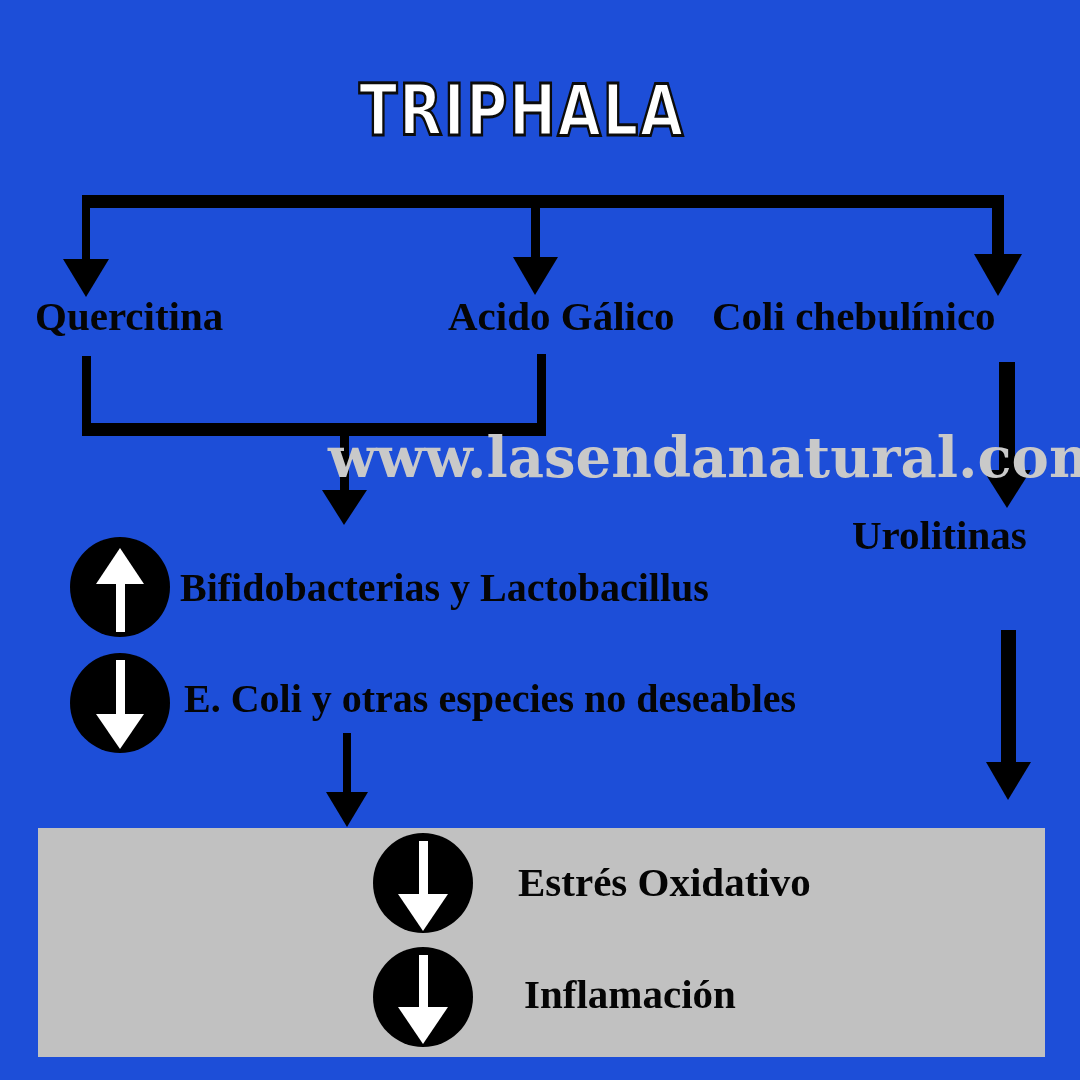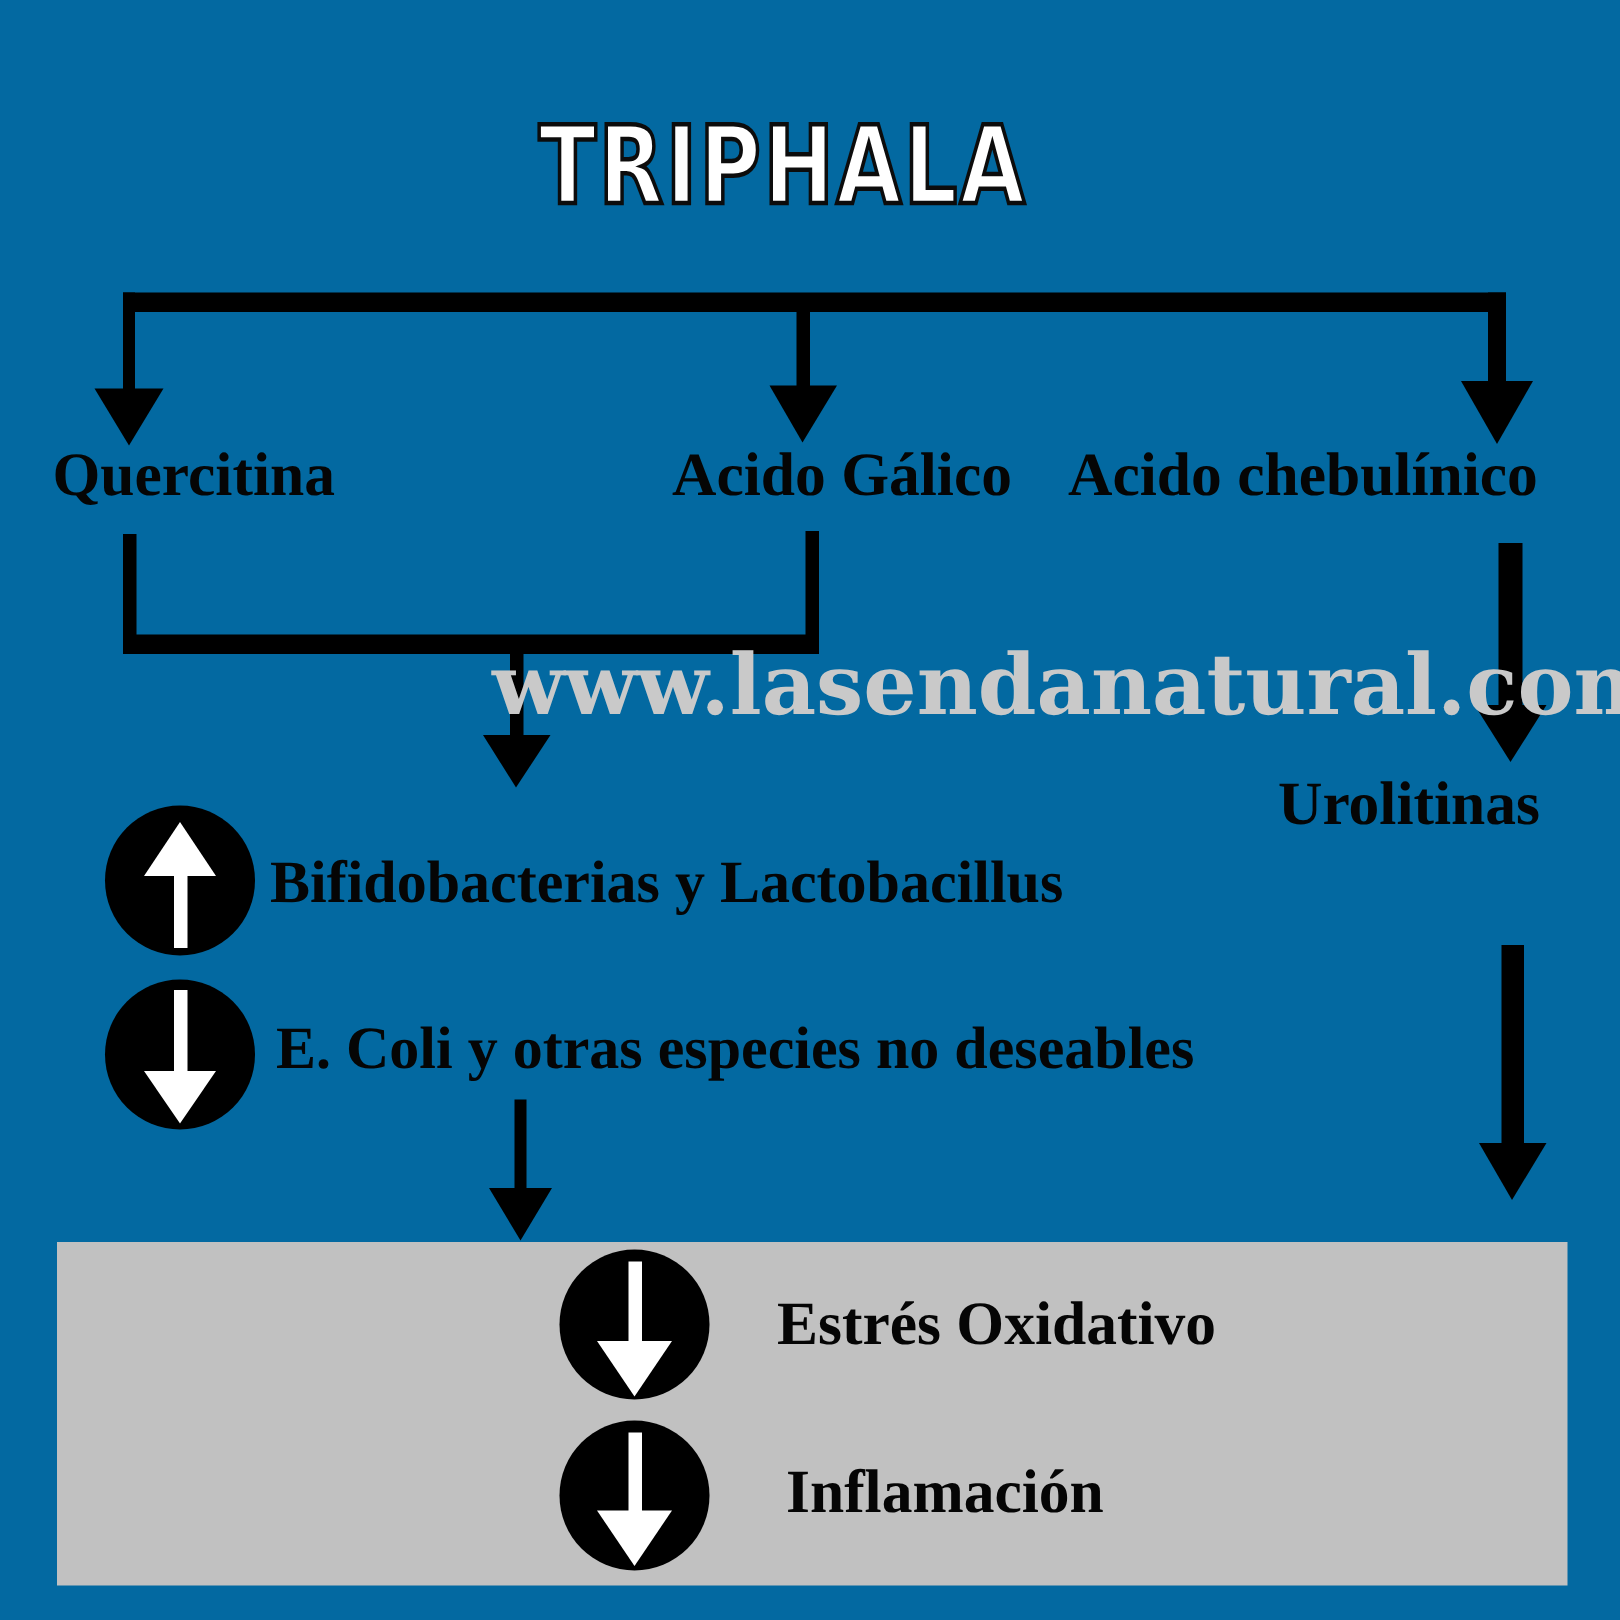--- a/index.html
+++ b/index.html
@@ -1,20 +1,20 @@
 <!DOCTYPE html>
 <html><head>
 <meta charset="utf-8">
 <style>
   html, body { margin: 0; padding: 0; background: #ffffff; }
   .canvas {
     position: relative;
     width: 1080px;
     height: 1080px;
-    background: #0369a1;
+    background: #1d4ed8;
     overflow: hidden;
     font-family: "Liberation Serif", serif;
   }
   .layer {
     position: absolute;
     left: 0; top: 0;
     width: 1080px; height: 1080px;
   }
   .lbl {
     position: absolute;
@@ -117,21 +117,21 @@
       <polygon points="398,1007 448,1007 423,1044" fill="#ffffff"></polygon>
     </g>
   </svg>
 
   <div class="title">TRIPHALA</div>
 
   <div class="lbl lbl-41" style="left:35px; top:294px;text-align:right;">Quercitina</div>
 
   <div class="lbl lbl-41" style="left:419px; top:294px;margin-left:29px;">Acido Gálico</div>
 
-  <div class="lbl lbl-41" style="left:712px; top:294px;">Acido chebulínico</div>
+  <div class="lbl lbl-41" style="left:712px; top:294px;">Coli chebulínico</div>
 
   <div class="watermark">www.lasendanatural.com</div>
 
   <div class="lbl lbl-40" style="left:180px; top:566px;">Bifidobacterias y Lactobacillus</div>
 
   <div class="lbl lbl-41" style="left:852px; top:513px;">Urolitinas</div>
 
   <div class="lbl lbl-40" style="left:184px; top:677px;">E. Coli y otras especies no deseables</div>
 
   <div class="lbl lbl-41" style="left:524px; top:972px;">Inflamación</div>

